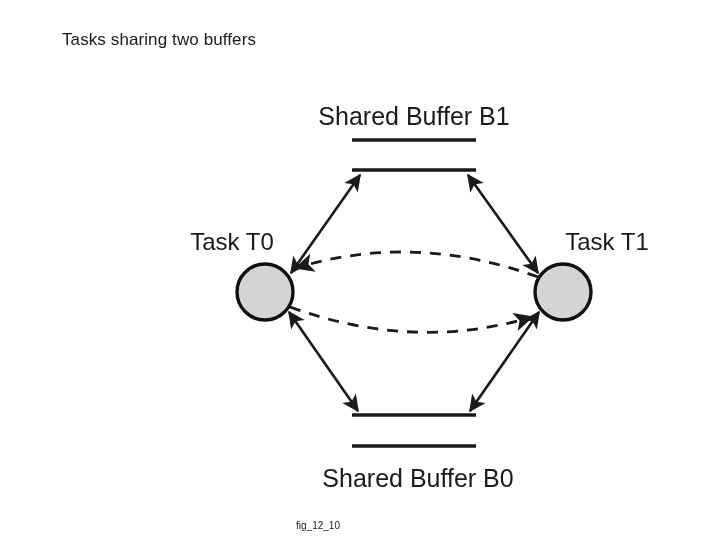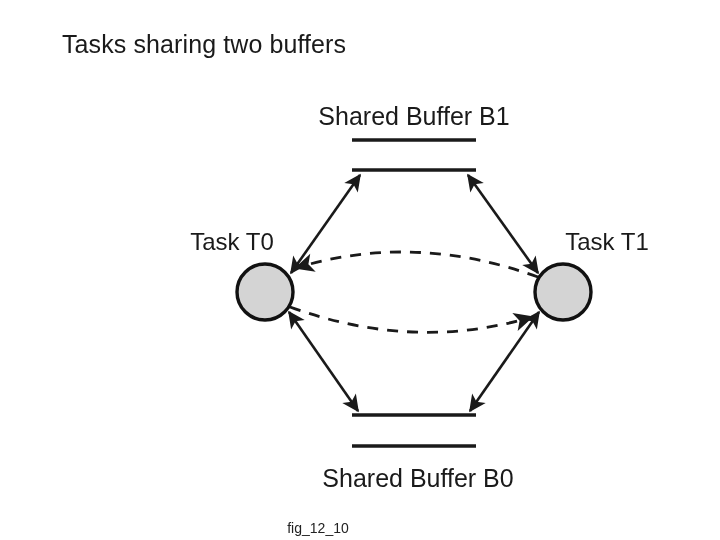--- a/index.html
+++ b/index.html
@@ -20,21 +20,21 @@
     left: 0;
     top: 0;
     width: 720px;
     height: 540px;
     background: #ffffff;
   }
   .slide-title {
     position: absolute;
     left: 62px;
     top: 30px;
-    font-size: 25px;
+    font-size: 17px;
     font-family: "Liberation Sans", sans-serif;
     color: #1a1a1a;
     letter-spacing: 0.1px;
     white-space: nowrap;
   }
   .diagram-svg {
     position: absolute;
     left: 0;
     top: 0;
     width: 720px;
@@ -49,21 +49,21 @@
     font-family: "Liberation Sans", sans-serif;
     font-size: 24px;
     fill: #1a1a1a;
   }
   .fig-caption {
     position: absolute;
     left: 0;
     top: 520px;
     width: 636px;
     text-align: center;
-    font-size: 14px;
+    font-size: 10px;
     font-family: "Liberation Sans", sans-serif;
     color: #222222;
   }
 </style>
 </head>
 <body>
 
 <div id="slide">
 
   <div class="slide-title">Tasks sharing two buffers</div>

